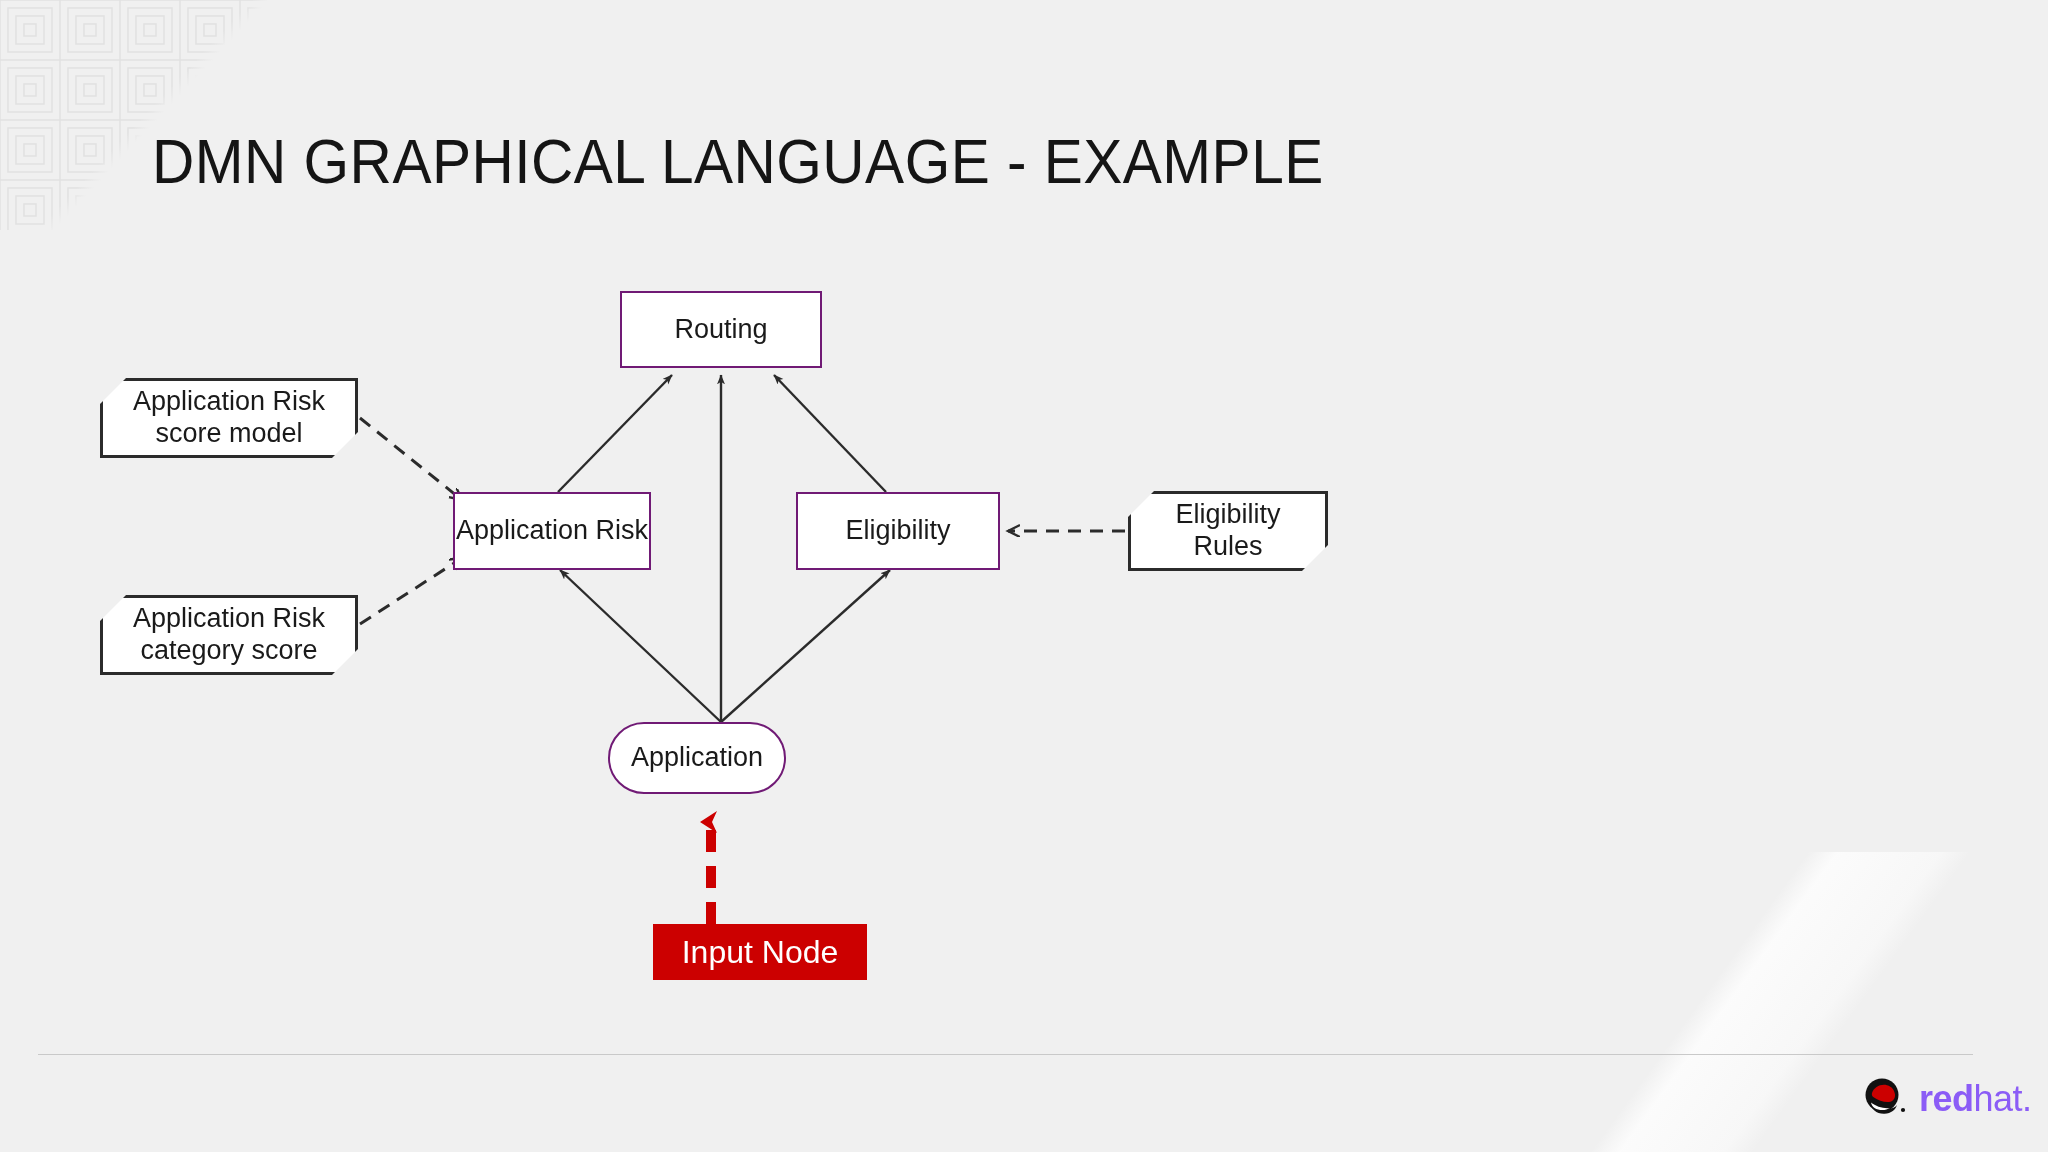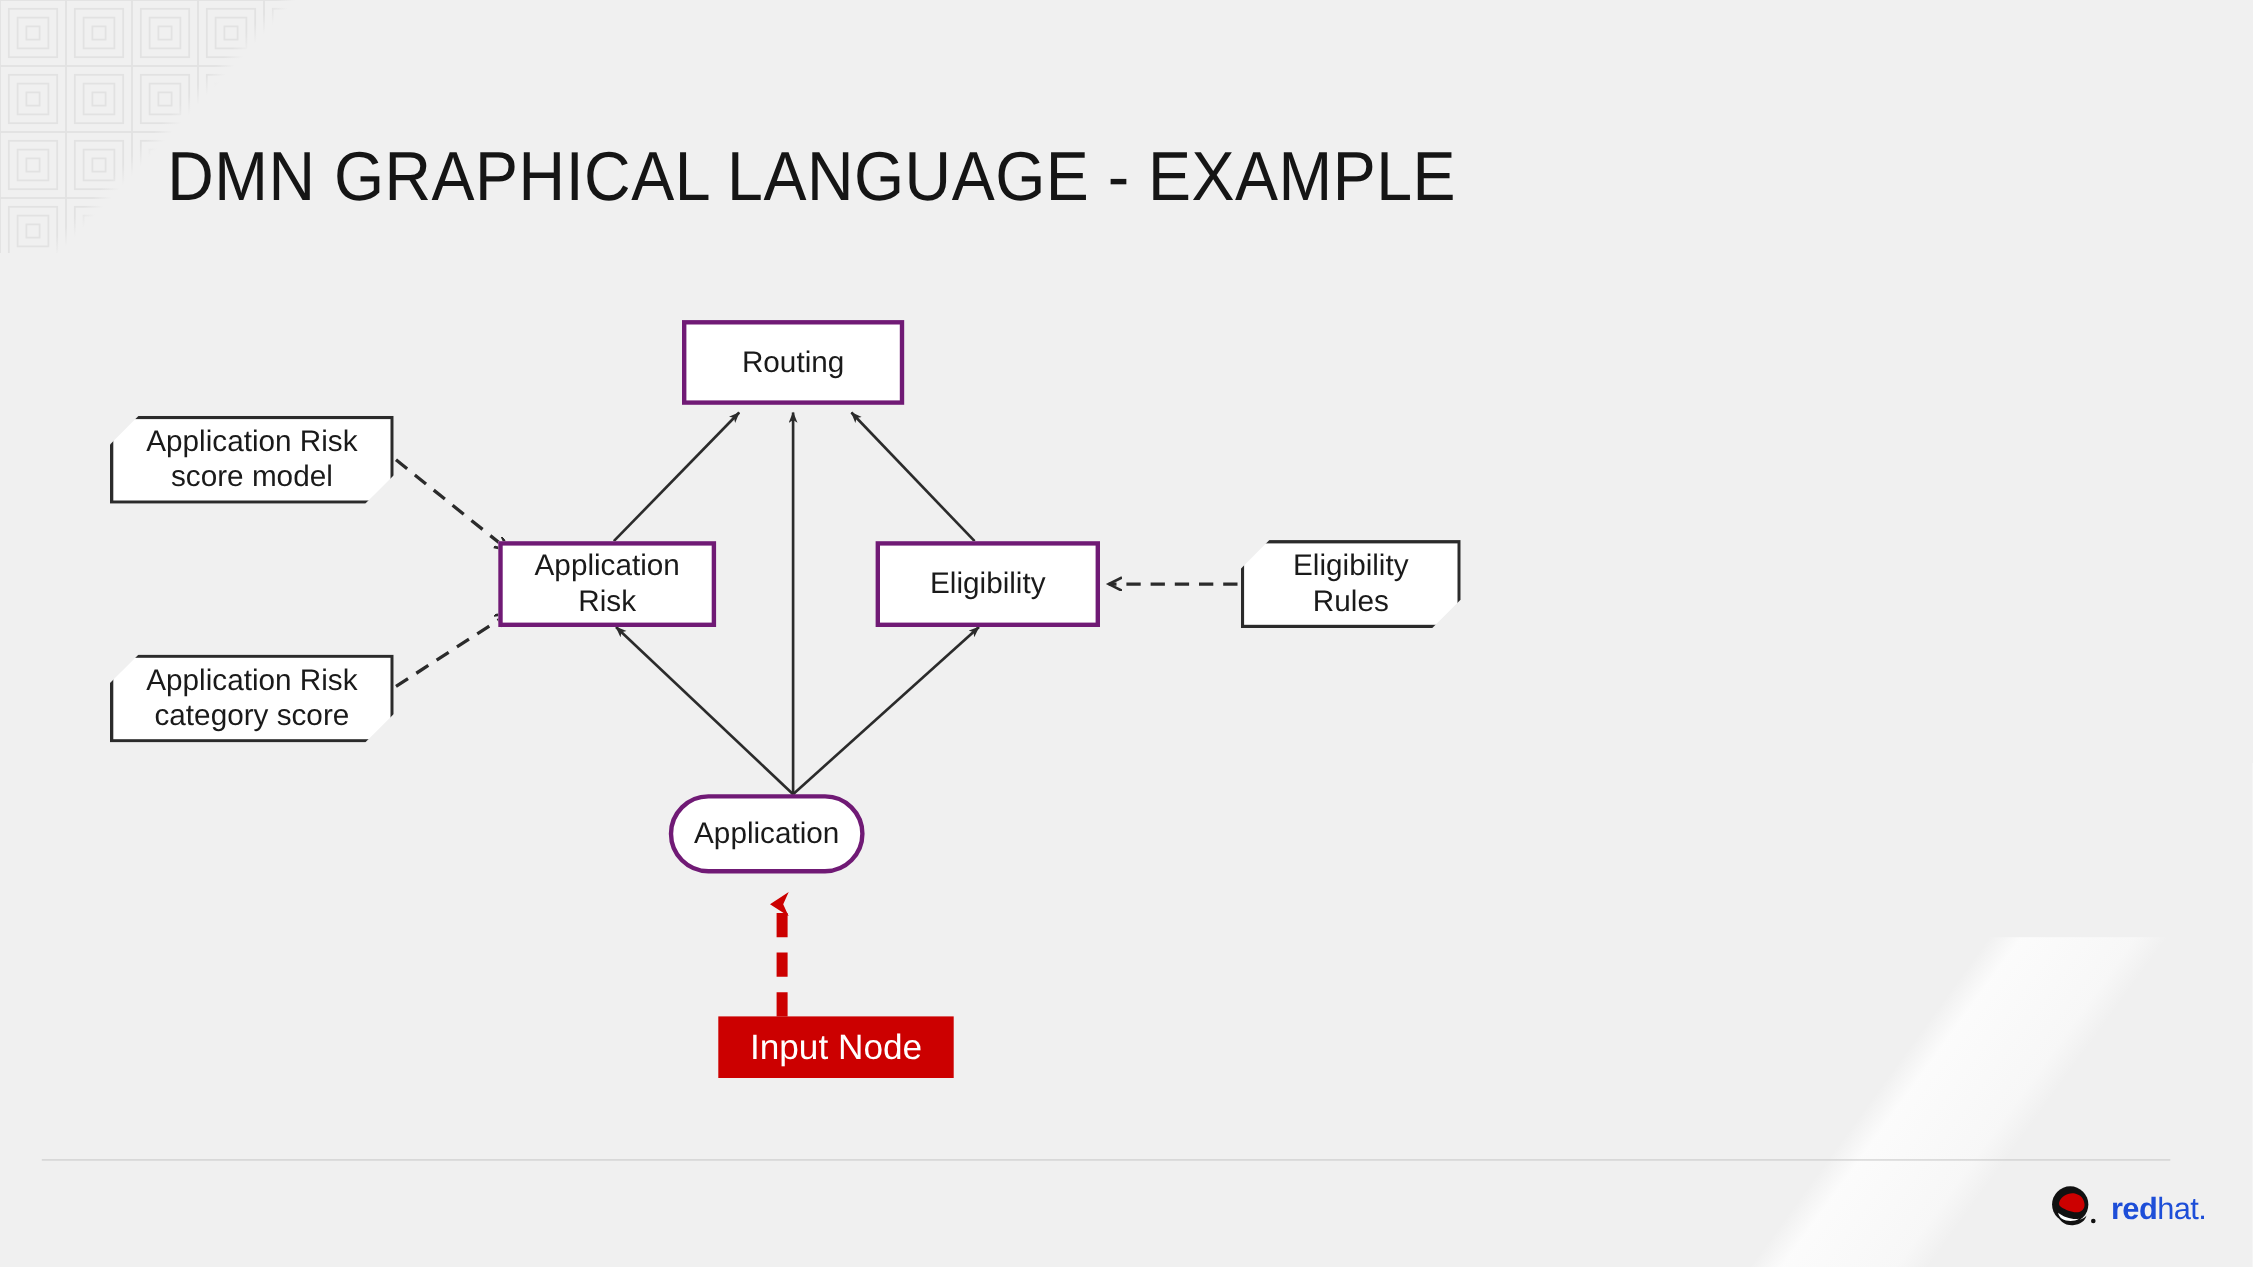--- a/index.html
+++ b/index.html
@@ -68,21 +68,21 @@
     position: absolute;
     left: 0;
     top: 0;
     width: 2048px;
     height: 1152px;
   }
   .node {
     position: absolute;
     box-sizing: border-box;
     background: #ffffff;
-    border: 4px solid #701a75;
+    border: 2px solid #701a75;
     display: flex;
     align-items: center;
     justify-content: center;
     text-align: center;
     color: #1a1a1a;
     font-size: 27px;
     line-height: 1.18;
     z-index: 5;
   }
   .decision { }
@@ -232,18 +232,18 @@
   <div style="position:absolute; left:38px; top:1054px; width:1935px; height:1px; background:#c9c9c9;"></div>
 
   <div style="position:absolute; left:1862px; top:1078px; display:flex; align-items:center; gap:9px;">
     <svg width="48" height="42" viewBox="0 0 48 42" aria-hidden="true">
       <circle cx="20" cy="17" r="16.5" fill="#111111"></circle>
       <path d="M10 15 C12 9, 19 5.5, 25 7.2 C30 8.6, 32.5 12, 33 16.5 C33.4 20.3, 31 23.6, 27 24 C22 24.5, 16 22, 12 19.5 C10.4 18.5, 9.4 17, 10 15 Z" fill="#cc0000"></path>
       <path d="M7.5 23.5 C12 28, 20 31.5, 27.5 30.8 C31 30.5, 33.5 29, 34.8 27 C34 31.5, 29 35.5, 22.5 35.8 C15 36.2, 9 31.5, 7.5 23.5 Z" fill="#111111"></path>
       <path d="M9 24.5 C14 28.5, 22 31, 28 30 C24 32.6, 17 32.8, 12.5 30 C10.8 28.9, 9.5 27, 9 24.5 Z" fill="#ffffff"></path>
       <circle cx="41" cy="32" r="2.1" fill="#111111"></circle>
     </svg>
-    <span style="font-size:28px; color:#1d4ed8; letter-spacing:-0.5px; line-height:1;">
+    <span style="font-size:36px; color:#8b5cf6; letter-spacing:-0.5px; line-height:1;">
       <b>red</b><span style="font-weight:400;">hat</span><span style="font-weight:400;">.</span>
     </span>
   </div>
 
 </div>
 
 </body></html>

